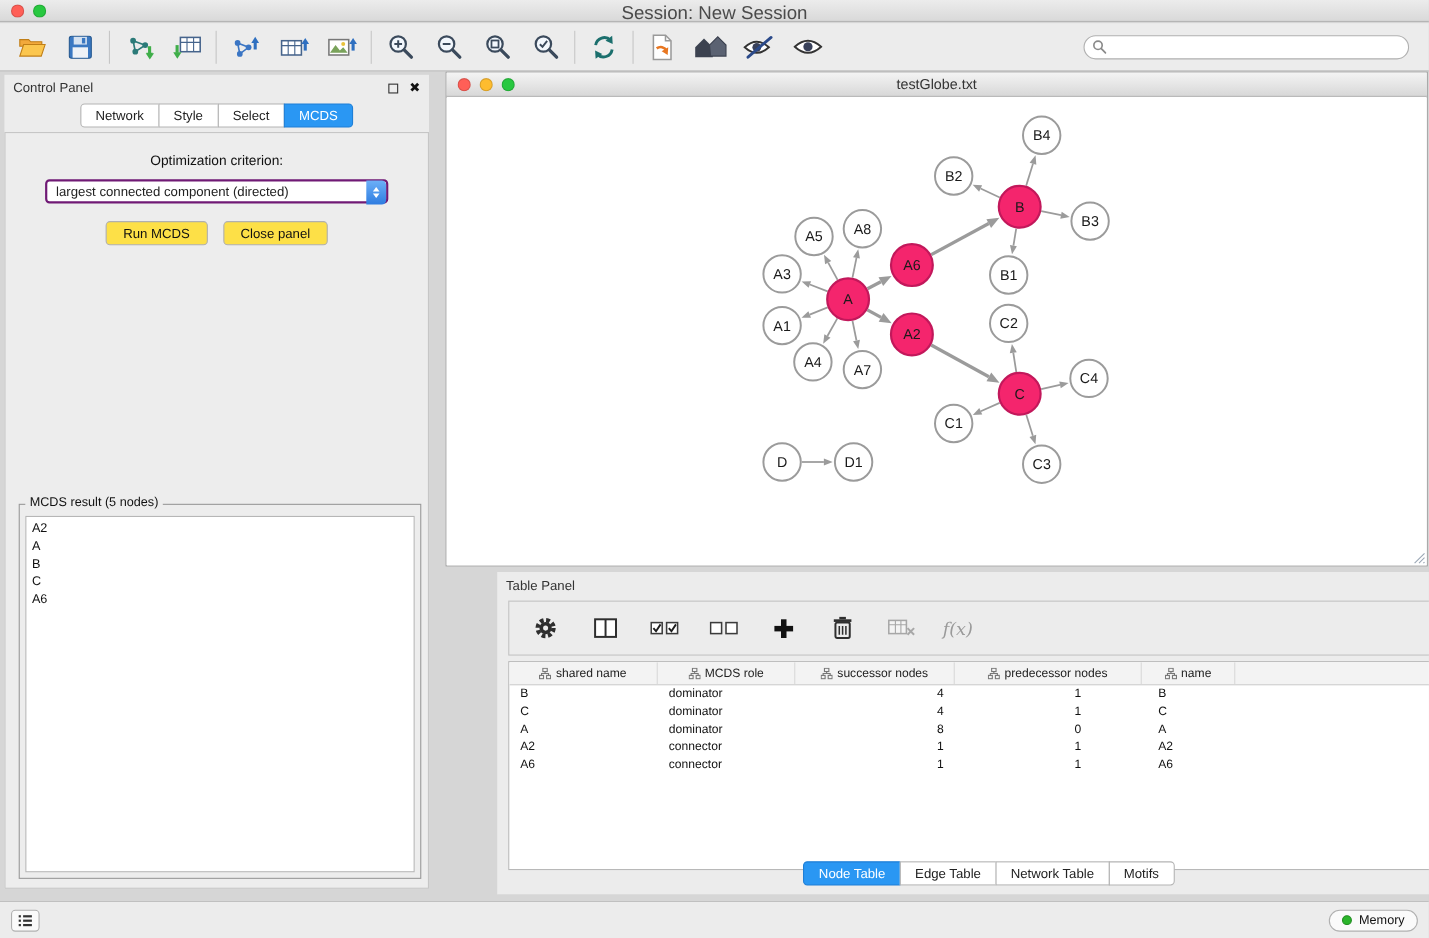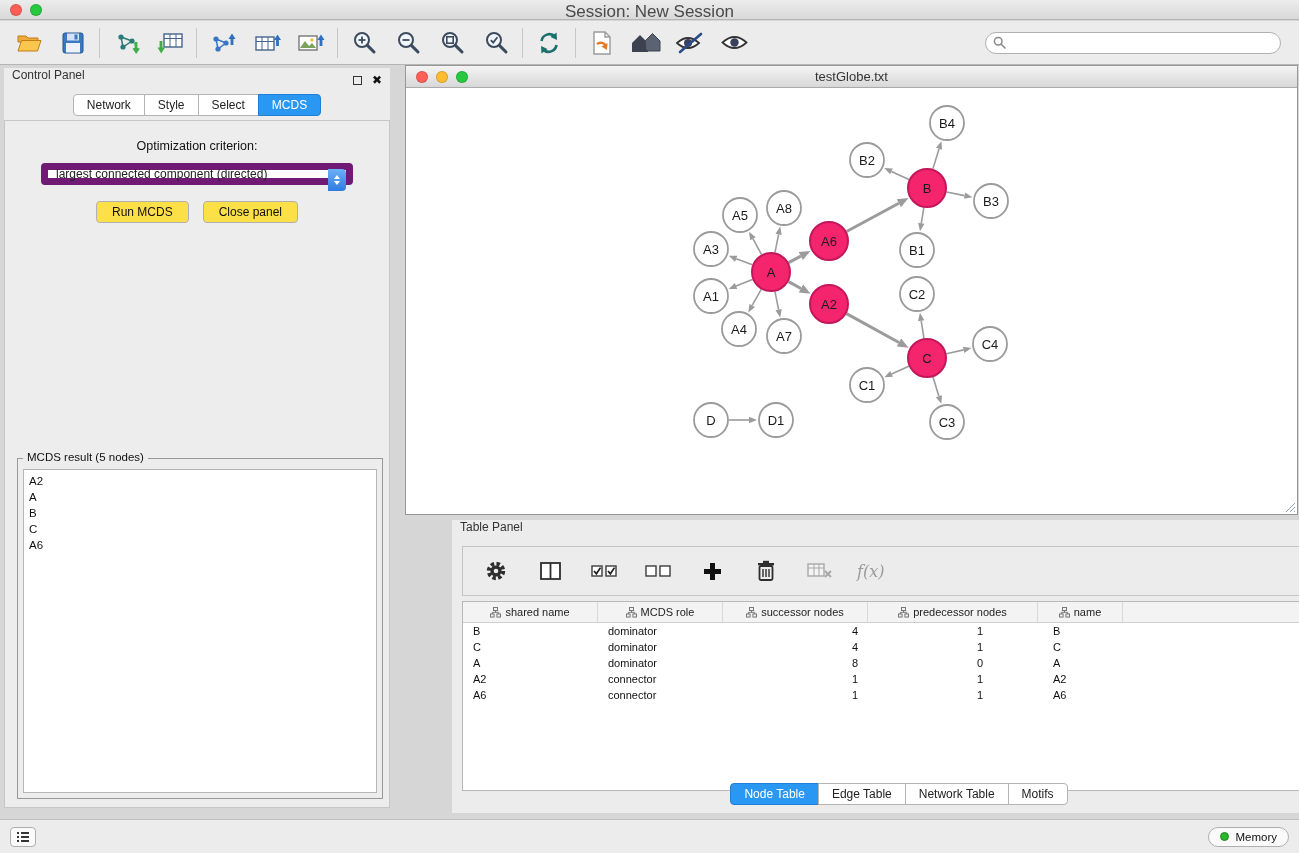--- a/index.html
+++ b/index.html
@@ -20,32 +20,32 @@
     border-bottom:1px solid #b5b5b5; display:flex; align-items:center; padding:0 12px; }
   .tbtn { width:34px; height:34px; display:flex; align-items:center; justify-content:center; flex:0 0 auto; }
   .tsep { width:1px; height:30px; background:#c6c6c6; margin:0 9px; flex:0 0 auto; }
   .tgap { width:10px; flex:0 0 auto; }
   .search-field { margin-left:auto; margin-right:6px; width:296px; height:22px; background:#fff;
     border:1px solid #b0b0b0; border-radius:12px; display:flex; align-items:center; padding-left:7px; gap:5px; }
   .search-input { border:none; outline:none; background:transparent; font-size:12px; width:250px; font-family:"Liberation Sans",sans-serif; }
 
   
   .control-panel { position:absolute; left:4px; top:68px; width:386px; height:740px; background:#ececec; }
-  .panel-header { height:24px; display:flex; padding:0 8px; font-size:12px; color:#333; }
+  .panel-header { height:24px; display:flex; align-items:center; padding:0 8px; font-size:12px; color:#333; }
   .panel-header .hdr-icons { margin-left:auto; display:flex; align-items:center; gap:10px; }
   .float-box { width:9px; height:9px; border:1.4px solid #333; display:inline-block; }
   .close-x { font-size:12px; font-weight:bold; color:#111; line-height:1; font-family:"DejaVu Sans",sans-serif; }
   .cp-tabs { height:26px; display:flex; justify-content:center; align-items:center; }
   .seg-tab { padding:3px 13px; background:#fff; border:1px solid #b4b4b4; font-size:12px; color:#222; margin-left:-1px; }
   .seg-tab:first-child { border-radius:4px 0 0 4px; margin-left:0; }
   .seg-tab:last-child { border-radius:0 4px 4px 0; }
   .seg-tab.selected { background:#2a97f3; border-color:#1f7fd6; color:#fff; }
   .cp-body { position:absolute; left:0; right:0; top:52px; bottom:0; background:#ededed; border:1px solid #c6c6c6; }
   .opt-label { text-align:center; margin-top:18px; font-size:12.5px; color:#111; }
-  .dropdown { margin:10px auto 16px; width:312px; height:22px; background:#fff; border:7px solid #701a75;
+  .dropdown { margin:10px auto 16px; width:312px; height:22px; background:#fff; border:2px solid #701a75;
     border-radius:4px; display:flex; align-items:center; padding-left:8px; font-size:12px; position:relative; }
   .dd-stepper { position:absolute; right:0; top:-1px; width:18px; height:22px; border-radius:0 4px 4px 0;
     background:linear-gradient(#6cb0f8,#2e7ce0); display:flex; flex-direction:column; align-items:center; justify-content:center; gap:2px; }
   .tri-up { width:0; height:0; border-left:3.5px solid transparent; border-right:3.5px solid transparent; border-bottom:4.5px solid #fff; }
   .tri-down { width:0; height:0; border-left:3.5px solid transparent; border-right:3.5px solid transparent; border-top:4.5px solid #fff; }
   .btn-row { display:flex; justify-content:center; gap:14px; margin-top:13px; }
   .btn { padding:3px 15px; background:#fde047; border:1px solid #b0b0b0; border-radius:4px; font-size:12px; color:#111; }
   .result-group { position:absolute; left:12px; right:6px; top:337px; bottom:8px; border:1px solid #999; }
   .result-legend { position:absolute; top:-8px; left:5px; background:#ededed; padding:0 4px; font-size:11.5px; color:#111; }
   .mcds-list { position:absolute; left:5px; right:5px; top:10px; bottom:5px; background:#fff; border:1px solid #b6b6b6; padding:3px 5px; overflow:hidden; }

